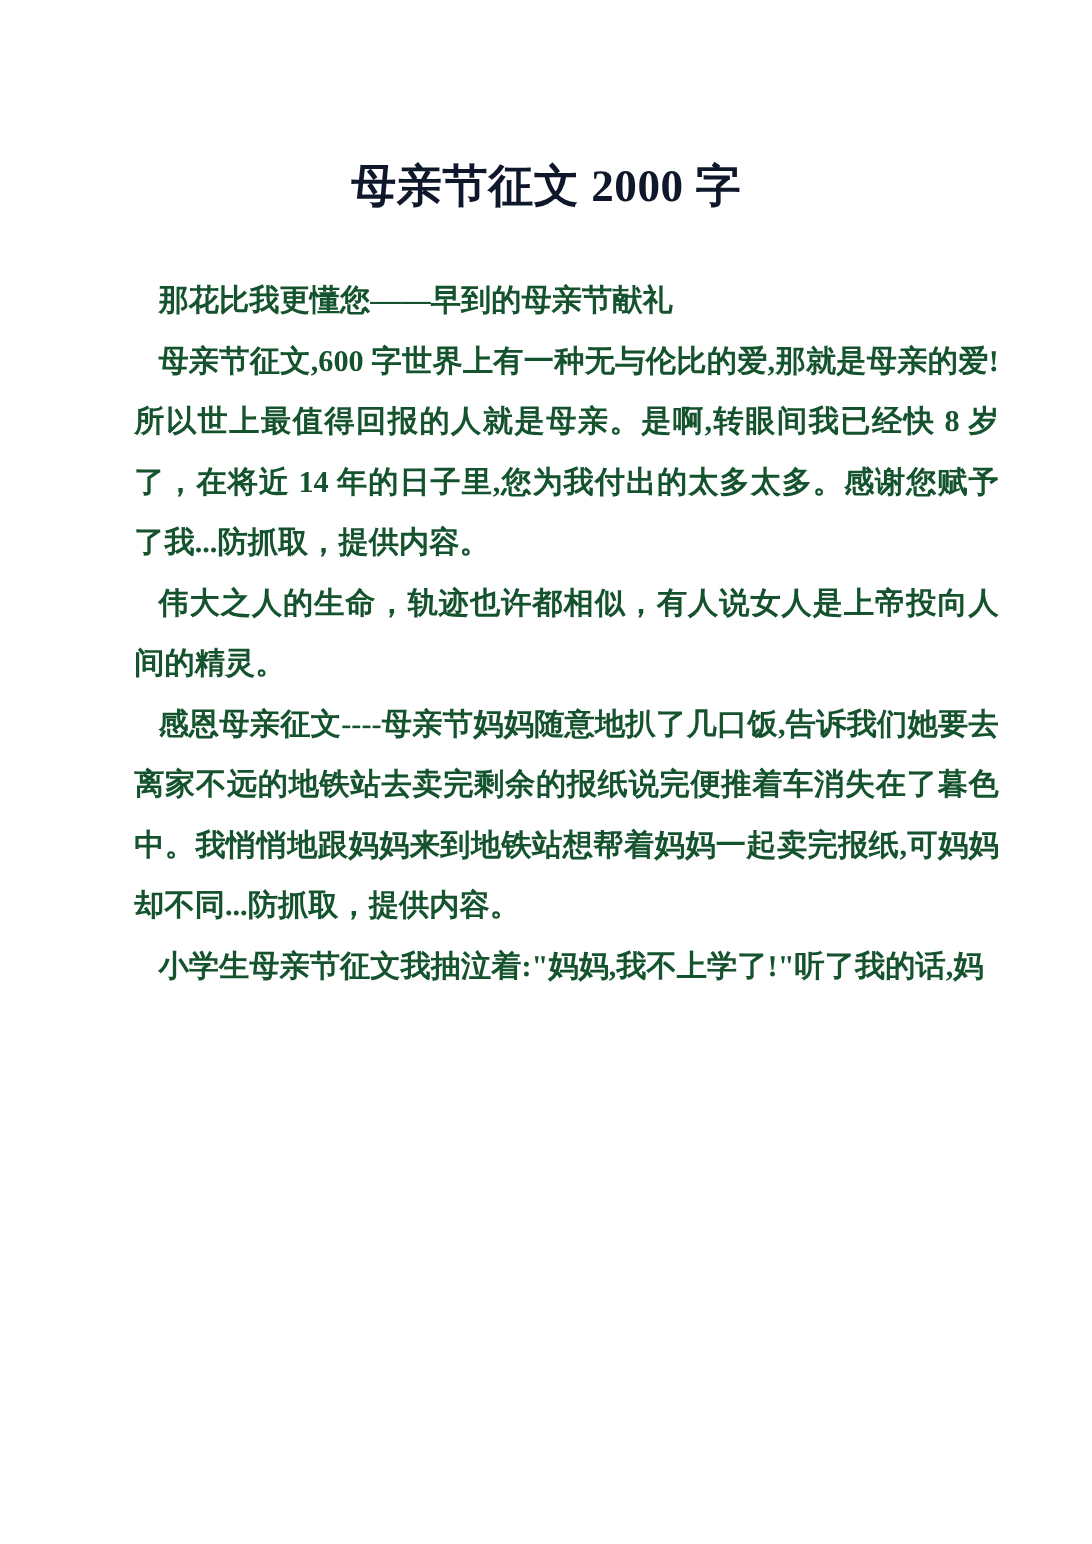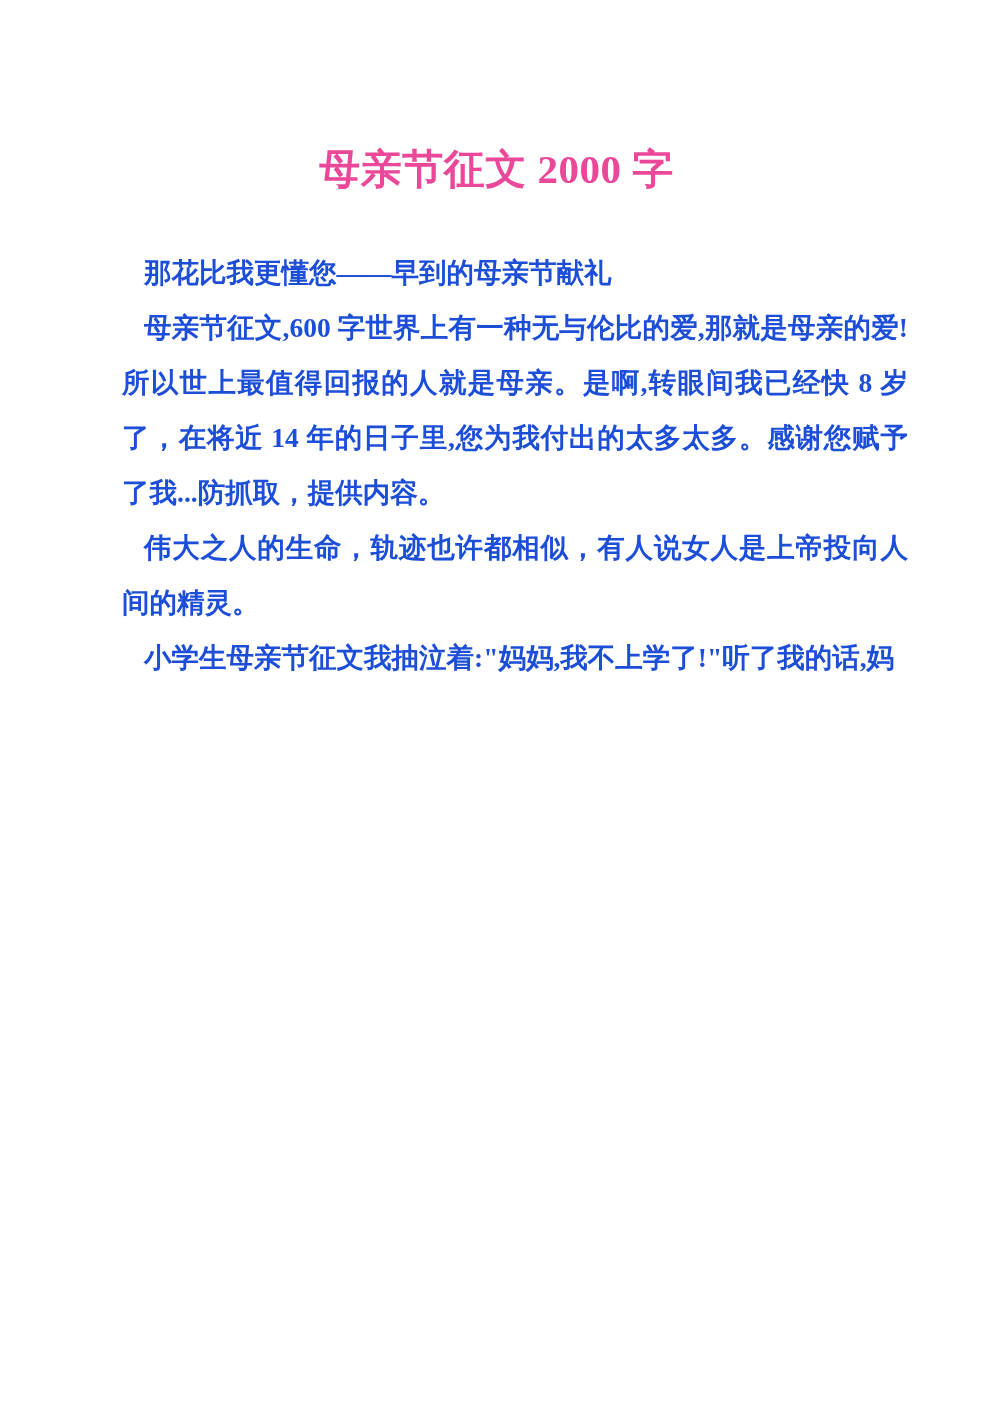--- a/index.html
+++ b/index.html
@@ -18,36 +18,36 @@
   .doc-title {
     position: absolute;
     left: 0;
     right: 0;
     top: 118px;
     text-align: center;
     font-family: "Liberation Serif", "DejaVu Serif", serif;
     font-size: 41px;
     font-weight: 700;
     line-height: 1.2;
-    color: #ec4899;
+    color: #0f172a;
     letter-spacing: 0.5px;
     white-space: nowrap;
   }
   .body-area {
     position: absolute;
     left: 122px;
     top: 245px;
     width: 786px;
   }
   .para {
     font-family: "Liberation Serif", "DejaVu Serif", serif;
     font-size: 27.5px;
     font-weight: 700;
     line-height: 55px;
-    color: #1d4ed8;
+    color: #14532d;
     margin: 0;
     text-align: justify;
     text-justify: inter-character;
     text-indent: 22px;
     letter-spacing: 0px;
     word-break: break-all;
     overflow-wrap: break-word;
   }
   .para + .para {
     margin-top: 0;
@@ -57,16 +57,17 @@
 <body>
 
 <div class="page">
 
   <h1 class="doc-title">母亲节征文 2000 字</h1>
 
   <div class="body-area">
     <p class="para">那花比我更懂您——早到的母亲节献礼</p>
     <p class="para">母亲节征文,600 字世界上有一种无与伦比的爱,那就是母亲的爱!所以世上最值得回报的人就是母亲。是啊,转眼间我已经快 8 岁了，在将近 14 年的日子里,您为我付出的太多太多。感谢您赋予了我...防抓取，提供内容。</p>
     <p class="para">伟大之人的生命，轨迹也许都相似，有人说女人是上帝投向人间的精灵。</p>
+    <p class="para">感恩母亲征文----母亲节妈妈随意地扒了几口饭,告诉我们她要去离家不远的地铁站去卖完剩余的报纸说完便推着车消失在了暮色中。我悄悄地跟妈妈来到地铁站想帮着妈妈一起卖完报纸,可妈妈却不同...防抓取，提供内容。</p>
     <p class="para">小学生母亲节征文我抽泣着:"妈妈,我不上学了!"听了我的话,妈</p>
   </div>
 
 </div>
 
 </body></html>

